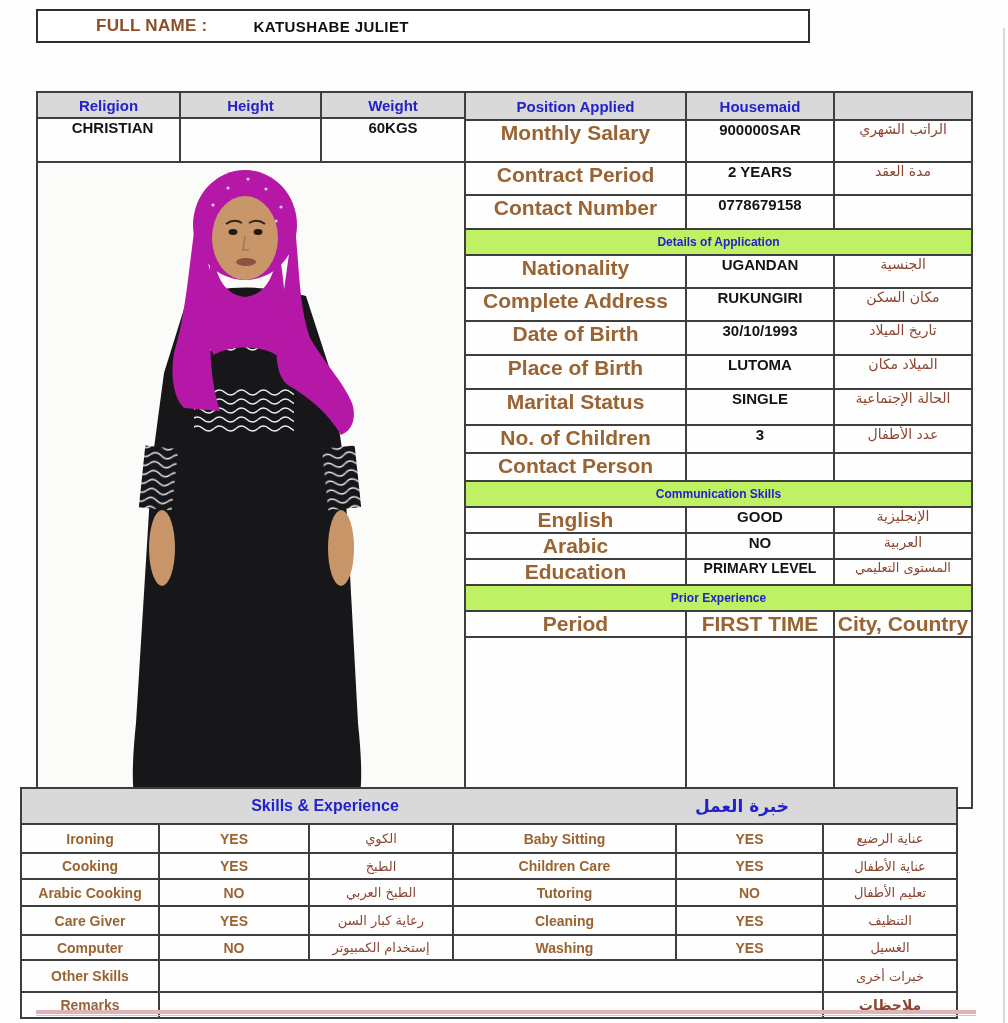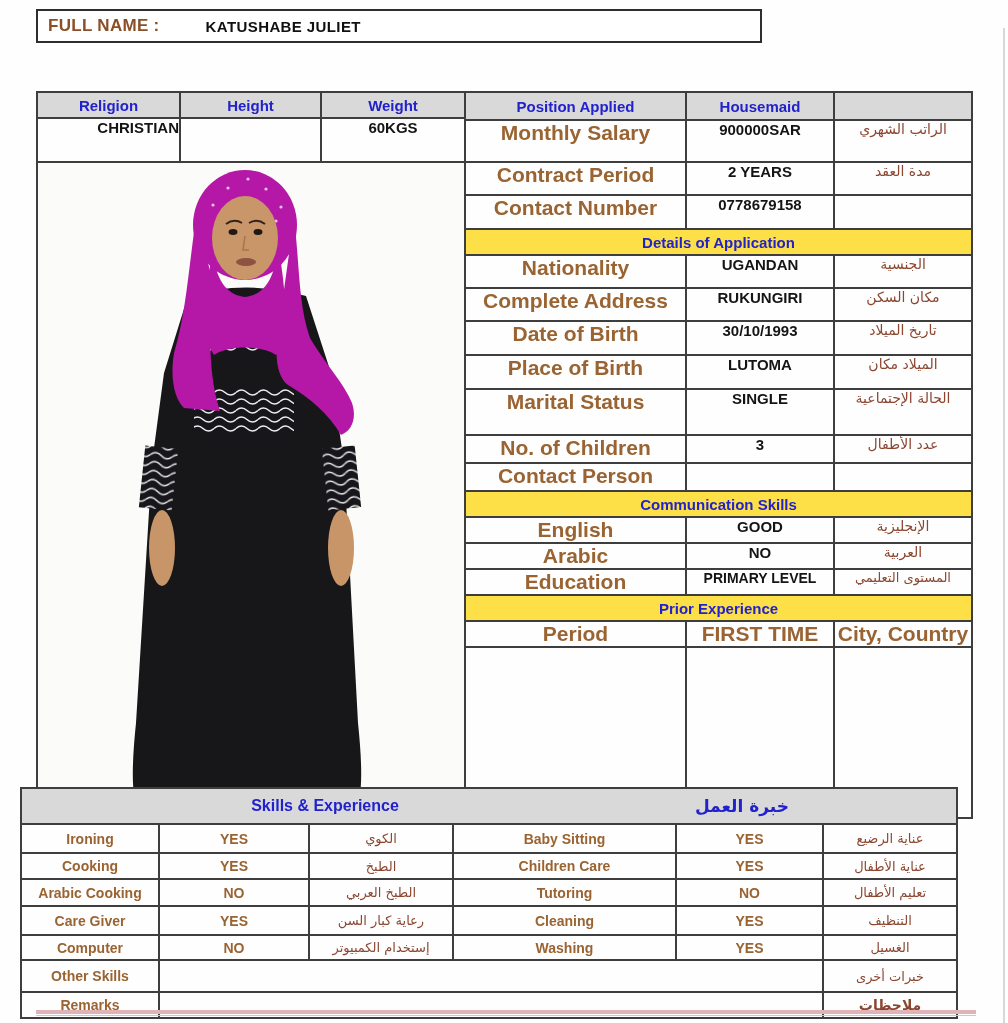--- a/index.html
+++ b/index.html
@@ -1,30 +1,30 @@
 <!DOCTYPE html>
 <html><head>
 <meta charset="utf-8">
 <style>
   html,body{margin:0;padding:0;background:#ffffff;}
   .sheet{position:relative;width:1008px;height:1023px;background:#fefefe;overflow:hidden;
          font-family:"Liberation Sans",sans-serif;}
   
   .fullname-box{position:absolute;left:36px;top:9px;width:722px;height:30px;
-    border:2px solid #2e2e2e;display:flex;align-items:center;background:#fff;}
+    border:2px solid #2e2e2e;display:flex;align-items:center;background:#fff;padding-left:48px;}
   .fn-label{color:#8a4f26;font-weight:bold;font-size:17px;padding-left:10px;letter-spacing:.3px;}
   .fn-value{color:#101010;font-weight:bold;font-size:15px;margin-left:46px;letter-spacing:.4px;}
   
   .tbl{border-collapse:collapse;table-layout:fixed;}
   .tbl td{border:2px solid #3e3e3e;overflow:hidden;padding:0;}
   .hdr{background:#d9d9d9;color:#2222cc;font-weight:bold;font-size:15px;text-align:center;vertical-align:middle;}
-  .sec{background:#fde047;color:#2222cc;font-weight:bold;font-size:15px;text-align:center;vertical-align:middle;}
+  .sec{background:#bef264;color:#2222cc;font-weight:bold;font-size:12px;text-align:center;vertical-align:middle;}
   .lbl{color:#9a6332;font-weight:bold;font-size:21px;text-align:center;vertical-align:top;padding-top:5px;}
   .val{color:#141414;font-weight:bold;font-size:15px;text-align:center;vertical-align:top;padding-top:5px;}
-  .val.left{text-align:right;padding-left:8px;}
+  .val.left{text-align:center;padding-left:8px;}
   .ar{color:#8b4630;font-size:14px;text-align:center;vertical-align:top;padding-top:5px;
       direction:rtl;font-family:"DejaVu Sans",sans-serif;}
   .tight{padding-top:2px;}
   .main{position:absolute;left:36px;top:47px;display:flex;align-items:flex-start;margin-top:44px;}
   .left-tbl{width:430px;}
   .right-tbl{width:509px;margin-left:-2px;}
   .photo-cell{background:#fbfbf9;vertical-align:top;}
   .photo-cell svg{display:block;}
   
   .skills-tbl{position:absolute;left:20px;top:787px;width:938px;}
@@ -180,21 +180,21 @@
       <tr style="height:34px">
         <td class="lbl">Date of Birth</td>
         <td class="val">30/10/1993</td>
         <td class="ar">تاريخ الميلاد</td>
       </tr>
       <tr style="height:34px">
         <td class="lbl">Place of Birth</td>
         <td class="val">LUTOMA</td>
         <td class="ar">الميلاد مكان</td>
       </tr>
-      <tr style="height:46px">
+      <tr style="height:36px">
         <td class="lbl tight">Marital Status</td>
         <td class="val tight">SINGLE</td>
         <td class="ar tight">الحالة الإجتماعية</td>
       </tr>
       <tr style="height:28px">
         <td class="lbl tight">No. of Children</td>
         <td class="val tight">3</td>
         <td class="ar tight">عدد الأطفال</td>
       </tr>
       <tr style="height:28px">

